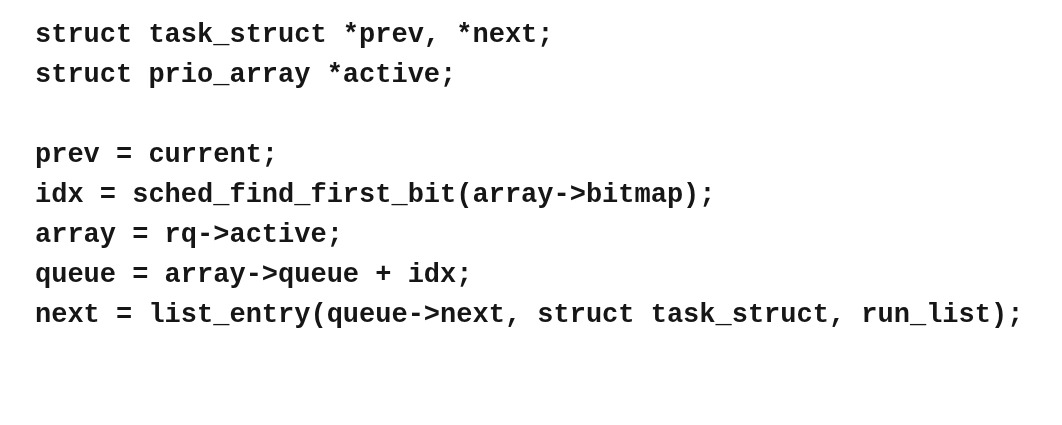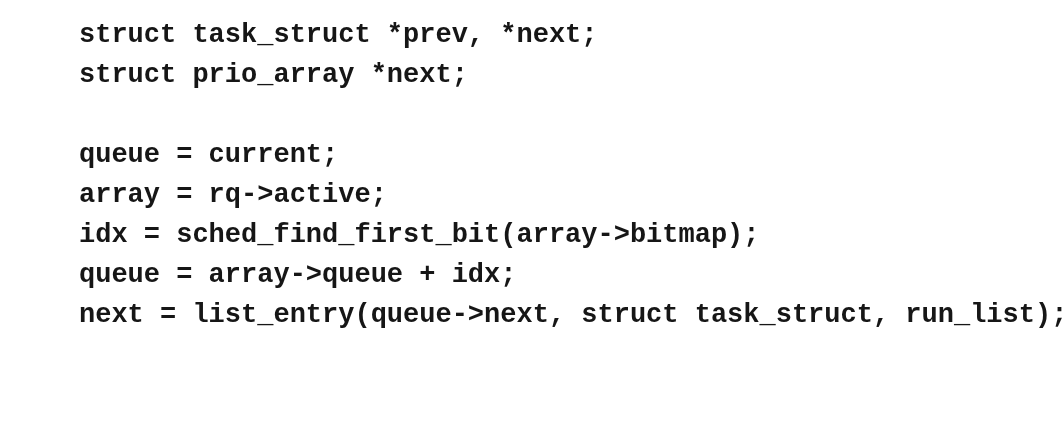--- a/index.html
+++ b/index.html
@@ -20,28 +20,27 @@
   }
   .code-line {
     height: 40px;
     line-height: 40px;
     font-family: "Liberation Mono", "DejaVu Sans Mono", monospace;
     font-weight: bold;
     font-size: 27px;
     color: var(--fg);
     white-space: pre;
     letter-spacing: 0;
-    margin-left: 44px;
   }
 </style>
 </head>
 <body>
 
 <div class="code-listing">
   <div class="code-line">struct task_struct *prev, *next;</div>
-  <div class="code-line">struct prio_array *next;</div>
+  <div class="code-line">struct prio_array *active;</div>
   <div class="code-line"></div>
-  <div class="code-line">queue = current;</div>
+  <div class="code-line">prev = current;</div>
+  <div class="code-line">idx = sched_find_first_bit(array-&gt;bitmap);</div>
   <div class="code-line">array = rq-&gt;active;</div>
-  <div class="code-line">idx = sched_find_first_bit(array-&gt;bitmap);</div>
   <div class="code-line">queue = array-&gt;queue + idx;</div>
   <div class="code-line">next = list_entry(queue-&gt;next, struct task_struct, run_list);</div>
 </div>
 
 </body></html>

